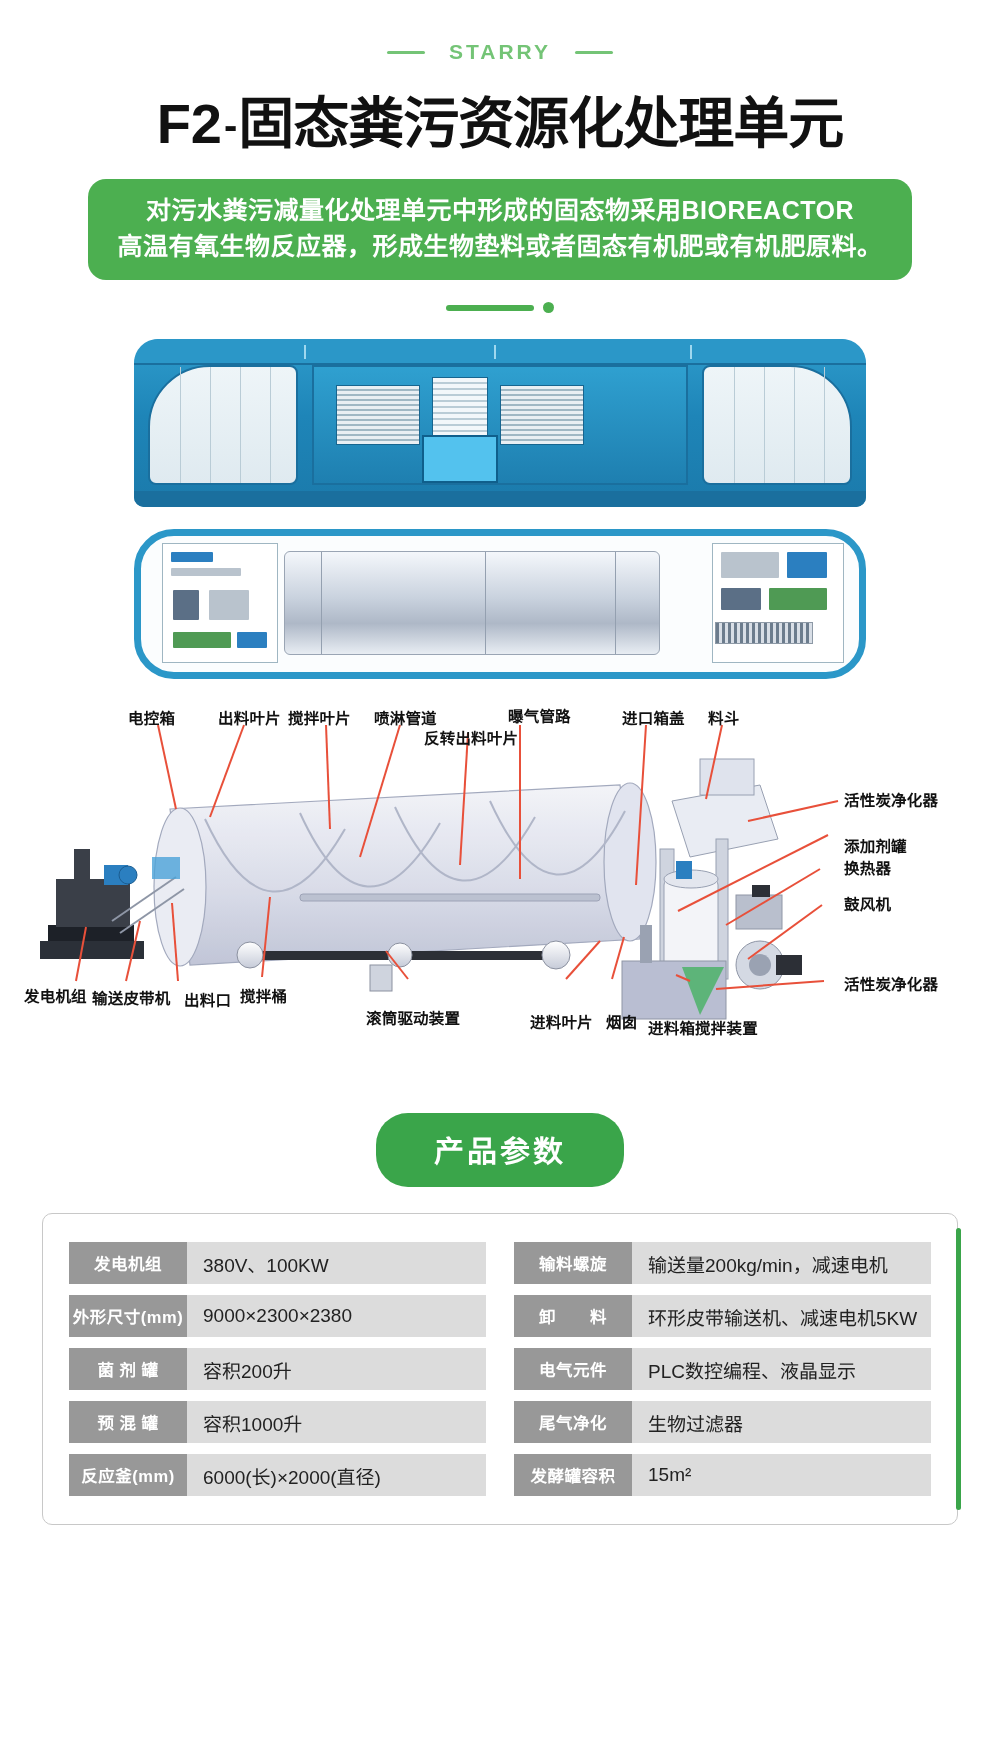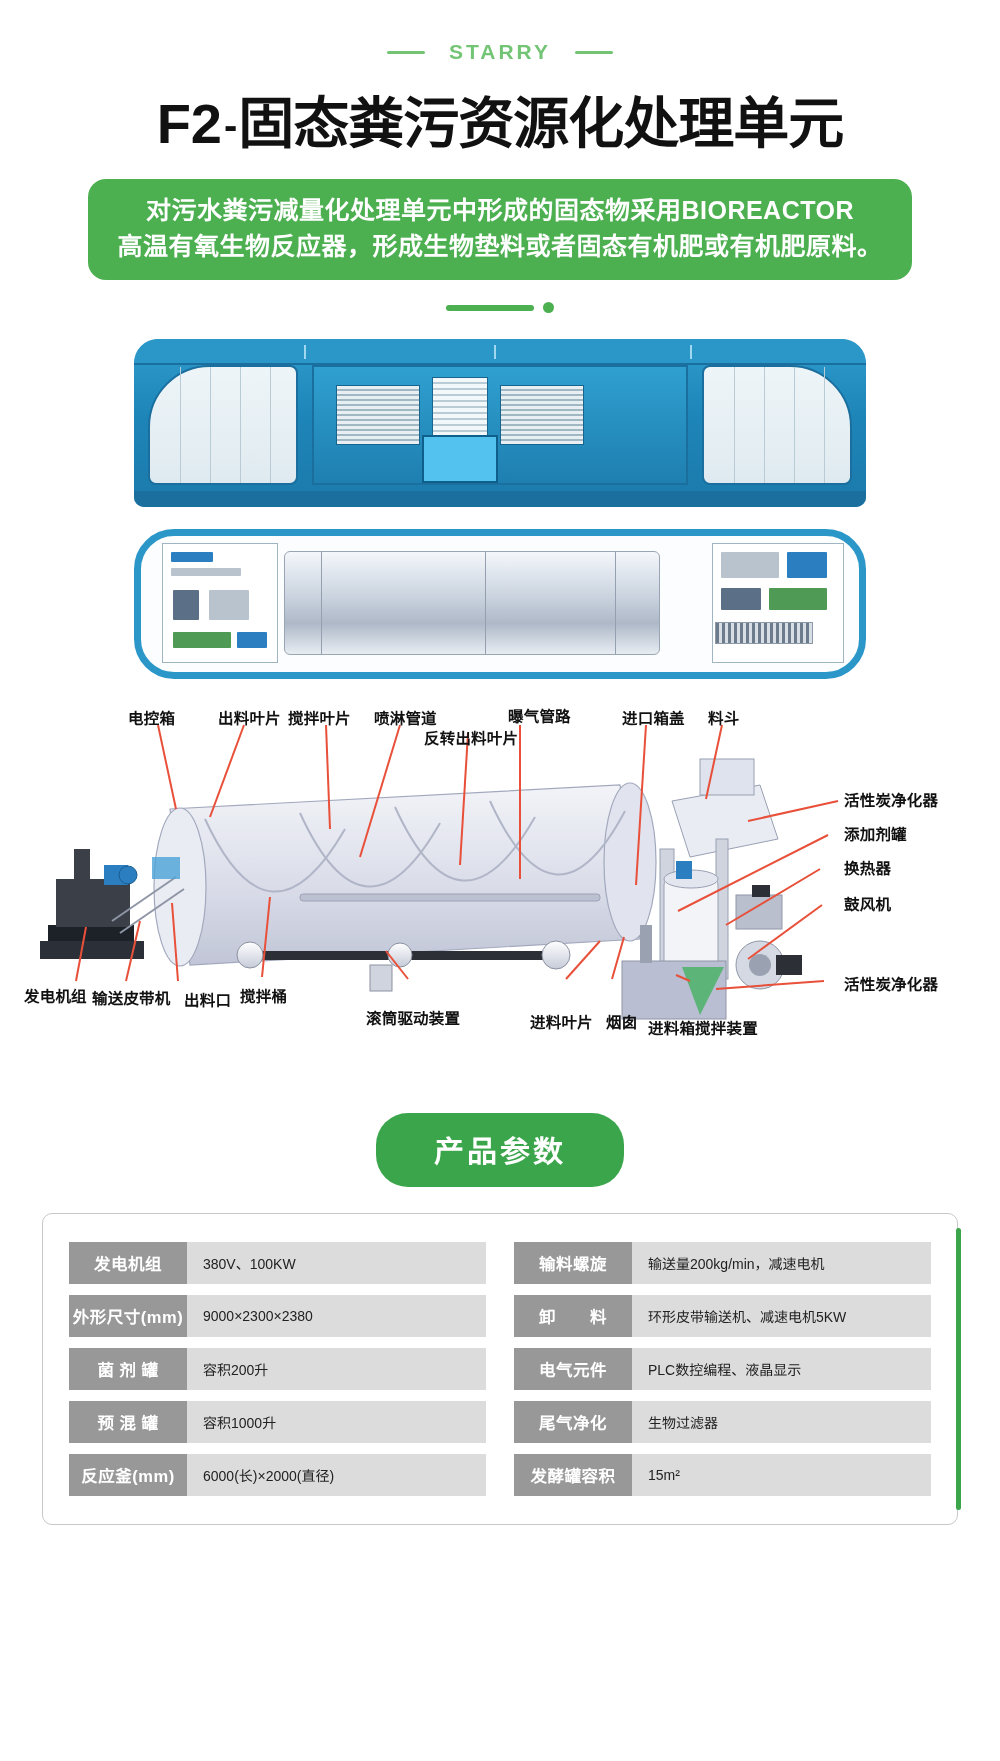--- a/index.html
+++ b/index.html
@@ -146,21 +146,21 @@
   .ptable{ display:flex; gap:28px; }
   .pcol{ flex:1; display:flex; flex-direction:column; gap:11px; }
   .prow{ display:flex; height:42px; }
   .pkey{
     width:118px; flex:none; background:#989898; color:#fff;
     font-size:16.5px; font-weight:bold;
     display:flex; align-items:center; justify-content:center; text-align:center;
     letter-spacing:0.5px;
   }
   .pval{
-    flex:1; background:#dcdcdc; color:#222; font-size:14px;
+    flex:1; background:#dcdcdc; color:#222; font-size:19px;
     display:flex; align-items:center; padding-left:16px; white-space:nowrap;
   }
 </style>
 </head>
 <body>
 
 <div class="brand-row">
   <span class="brand-rule"></span>
   <span class="brand-name">STARRY</span>
   <span class="brand-rule"></span>
@@ -334,21 +334,21 @@
   <span class="lbl" style="left:128px; top:22px;">电控箱</span>
   <span class="lbl" style="left:218px; top:22px;">出料叶片</span>
   <span class="lbl" style="left:288px; top:22px;">搅拌叶片</span>
   <span class="lbl" style="left:374px; top:22px;">喷淋管道</span>
   <span class="lbl" style="left:424px; top:42px;">反转出料叶片</span>
   <span class="lbl" style="left:508px; top:20px;">曝气管路</span>
   <span class="lbl" style="left:622px; top:22px;">进口箱盖</span>
   <span class="lbl" style="left:708px; top:22px;">料斗</span>
 
   <span class="lbl" style="left:844px; top:104px;">活性炭净化器</span>
-  <span class="lbl" style="left:844px; top:138px;">添加剂罐</span>
+  <span class="lbl" style="left:844px; top:150px;">添加剂罐</span>
   <span class="lbl" style="left:844px; top:172px;text-align:right;">换热器</span>
   <span class="lbl" style="left:844px; top:208px;">鼓风机</span>
   <span class="lbl" style="left:844px; top:288px;">活性炭净化器</span>
 
   <span class="lbl" style="left:24px;  top:300px;">发电机组</span>
   <span class="lbl" style="left:92px;  top:302px;">输送皮带机</span>
   <span class="lbl" style="left:184px; top:304px;">出料口</span>
   <span class="lbl" style="left:240px; top:300px;">搅拌桶</span>
   <span class="lbl" style="left:366px; top:322px;">滚筒驱动装置</span>
   <span class="lbl" style="left:530px; top:326px;">进料叶片</span>

